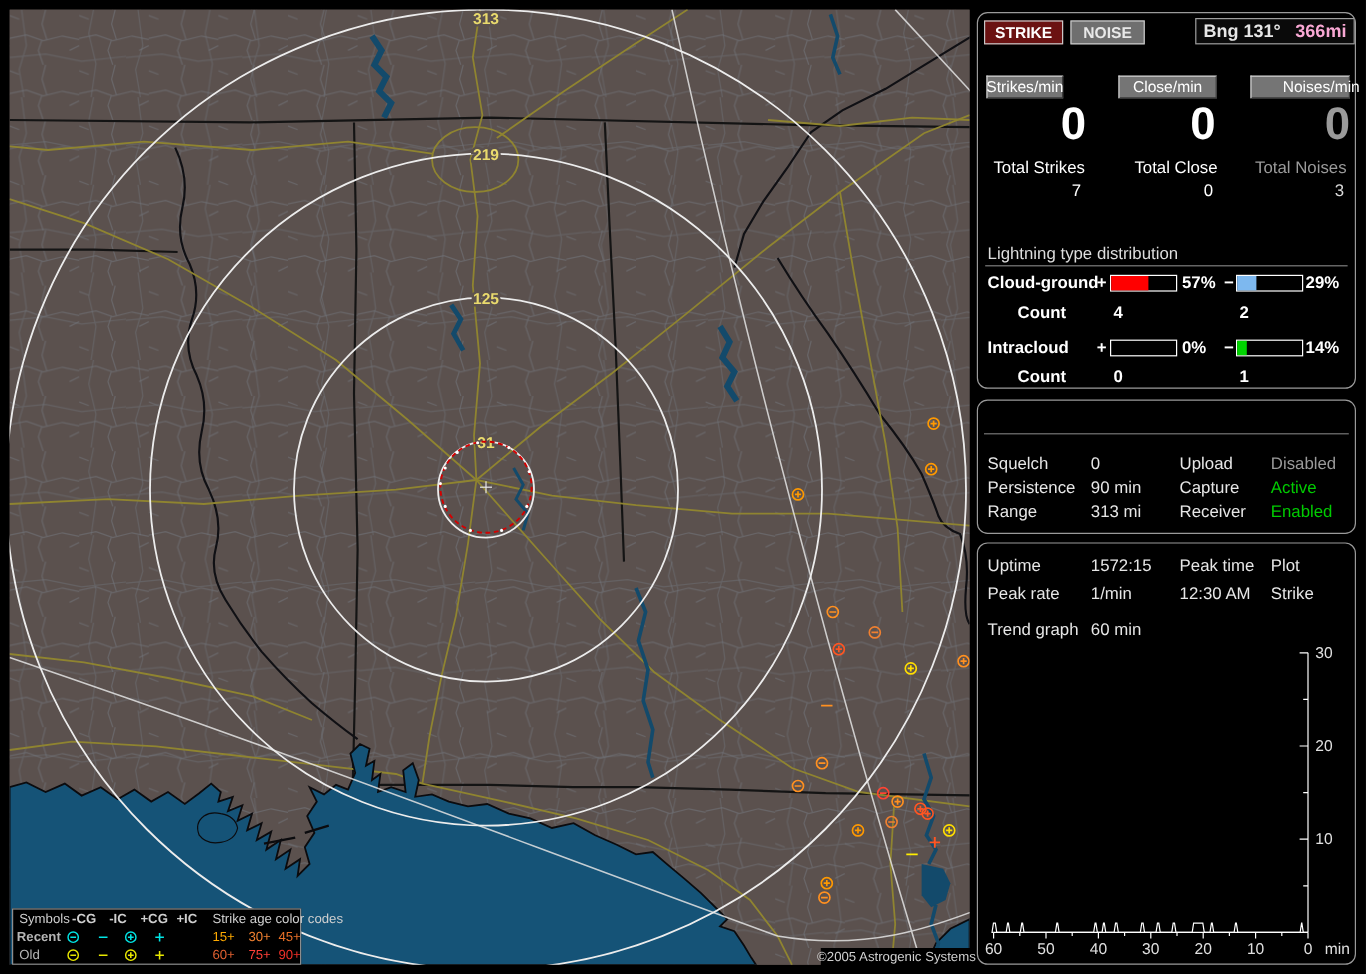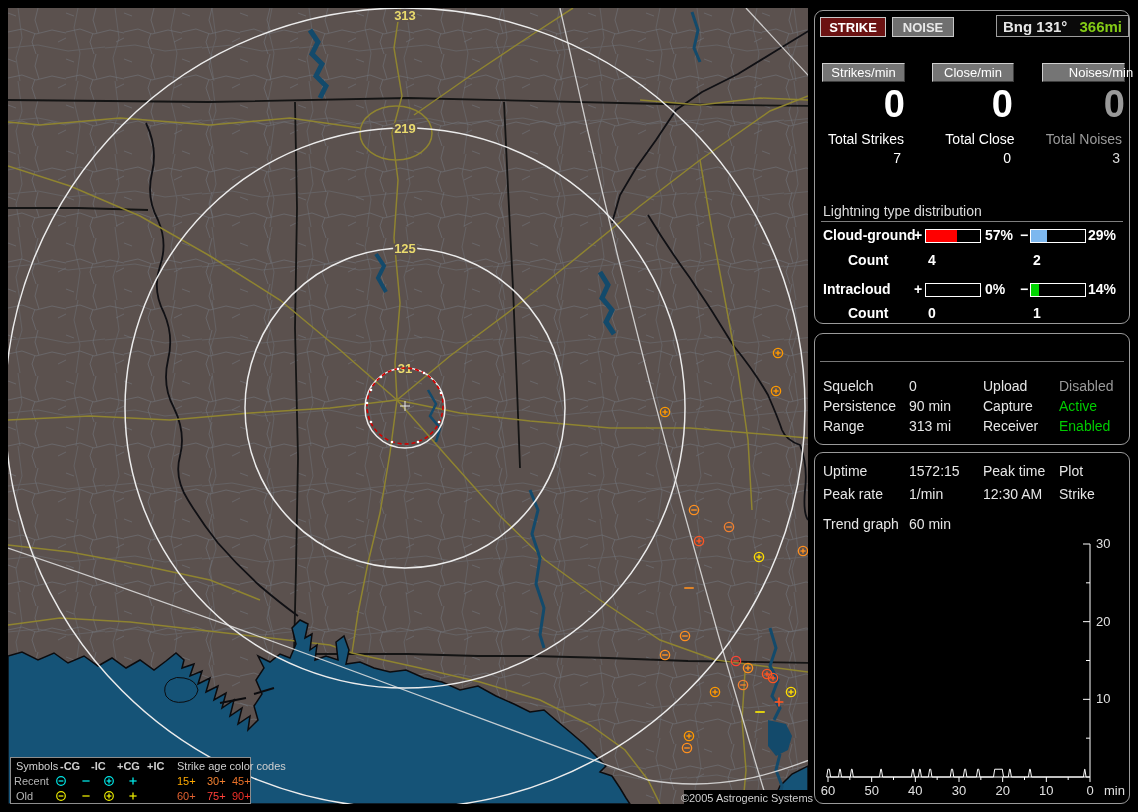--- a/index.html
+++ b/index.html
@@ -11,21 +11,21 @@
   .panel2{left:814px;top:333px;width:316px;height:112px;}
   .panel3{left:814px;top:452px;width:316px;height:352px;}
   .btn{position:absolute;display:flex;align-items:center;justify-content:center;box-sizing:border-box;
        font-size:13px;font-weight:bold;cursor:default;}
   .btn-strike{background:#6b1212;border:1px solid #c8c8c8;color:#fff;}
   .btn-noise{background:#6f6f6f;border:1px solid #c8c8c8;color:#e8e8e8;}
   .btn-rate{background:#757575;border-top:1px solid #cfcfcf;border-left:1px solid #cfcfcf;
             border-right:1px solid #3d3d3d;border-bottom:1px solid #3d3d3d;color:#fff;font-weight:normal;font-size:13px;}
   .bng{position:absolute;background:#0a0a0a;border:1px solid #9e9e9e;display:flex;align-items:center;
        justify-content:space-between;padding:0 6px;box-sizing:border-box;font-weight:bold;font-size:15px;}
-  .bng .mi{color:#84cc16;text-align:center;}
+  .bng .mi{color:#f9a8d4;text-align:center;}
   .bigzero{position:absolute;font-size:38px;font-weight:bold;color:#fff;text-align:right;line-height:1;}
   .dimtxt{color:#9a9a9a !important;}
   .totlabel{position:absolute;font-size:14px;color:#fff;text-align:center;white-space:nowrap;}
   .totval{position:absolute;font-size:14px;color:#fff;text-align:right;}
   .sechead{position:absolute;font-size:14px;color:#ddd;}
   .secline{position:absolute;height:1px;background:#7e7e7e;}
   .distlabel{position:absolute;font-size:14px;font-weight:bold;color:#fff;white-space:nowrap;}
   .sign{position:absolute;font-size:14px;font-weight:bold;color:#fff;}
   .bar{position:absolute;width:54px;height:12px;border:1px solid #fff;background:#000;}
   .bar .fill{height:100%;width:0;}
@@ -258,21 +258,21 @@
 
     
     <div class="legend">
       <span style="left:5px;top:2px;">Symbols</span>
       <span style="left:49px;top:2px;font-weight:bold;">-CG</span>
       <span style="left:80px;top:2px;font-weight:bold;">-IC</span>
       <span style="left:106px;top:2px;font-weight:bold;">+CG</span>
       <span style="left:136px;top:2px;font-weight:bold;">+IC</span>
       <span style="left:166px;top:2px;">Strike age color codes</span>
 
-      <span class="lg-dim" style="left:3px;top:17px;">Recent</span>
+      <span class="lg-dim" style="left:3px;top:17px;font-weight:bold;">Recent</span>
       <svg id="lg-sym-0" width="105" height="14" style="position:absolute;left:42px;top:16px;">
           <circle cx="8" cy="7" r="4.3" stroke="#00e5e5" fill="none" stroke-width="1.2"></circle>
           <line x1="5.6" y1="7" x2="10.4" y2="7" stroke="#00e5e5" stroke-width="1.3"></line>
           <line x1="29.4" y1="7" x2="36.6" y2="7" stroke="#00e5e5" stroke-width="1.3"></line>
           <circle cx="56" cy="7" r="4.3" stroke="#00e5e5" fill="none" stroke-width="1.2"></circle>
           <line x1="53.6" y1="7" x2="58.4" y2="7" stroke="#00e5e5" stroke-width="1.3"></line>
           <line x1="56" y1="4.6" x2="56" y2="9.4" stroke="#00e5e5" stroke-width="1.3"></line>
           <line x1="76.4" y1="7" x2="83.6" y2="7" stroke="#00e5e5" stroke-width="1.3"></line>
           <line x1="80" y1="3.4" x2="80" y2="10.6" stroke="#00e5e5" stroke-width="1.3"></line>
         </svg>
@@ -300,21 +300,21 @@
   </div>
 
   <div class="panel panel1">
     <div class="btn btn-strike" style="left:5px;top:6px;width:66px;height:20px;">STRIKE</div>
     <div class="btn btn-noise" style="left:77px;top:6px;width:62px;height:20px;">NOISE</div>
     <div class="bng" style="left:181px;top:4px;width:133px;height:22px;">
       <span>Bng 131°</span>
       <span class="mi">366mi</span>
     </div>
 
-    <div class="btn btn-rate" style="left:7px;top:52px;width:83px;height:19px;">Strikes/min</div>
+    <div class="btn btn-rate" style="left:7px;top:52px;width:64px;height:19px;">Strikes/min</div>
     <div class="btn btn-rate" style="left:117px;top:52px;width:82px;height:19px;">Close/min</div>
     <div class="btn btn-rate" style="left:227px;top:52px;width:83px;height:19px;padding-left:35px;">Noises/min</div>
 
     <div class="bigzero" style="left:38px;top:74px;width:52px;">0</div>
     <div class="bigzero" style="left:146px;top:74px;width:52px;">0</div>
     <div class="bigzero dimtxt" style="left:258px;top:74px;width:52px;">0</div>
 
     <div class="totlabel" style="left:8px;top:120px;width:86px;">Total Strikes</div>
     <div class="totlabel" style="left:122px;top:120px;width:86px;">Total Close</div>
     <div class="totlabel dimtxt" style="left:226px;top:120px;width:86px;">Total Noises</div>

